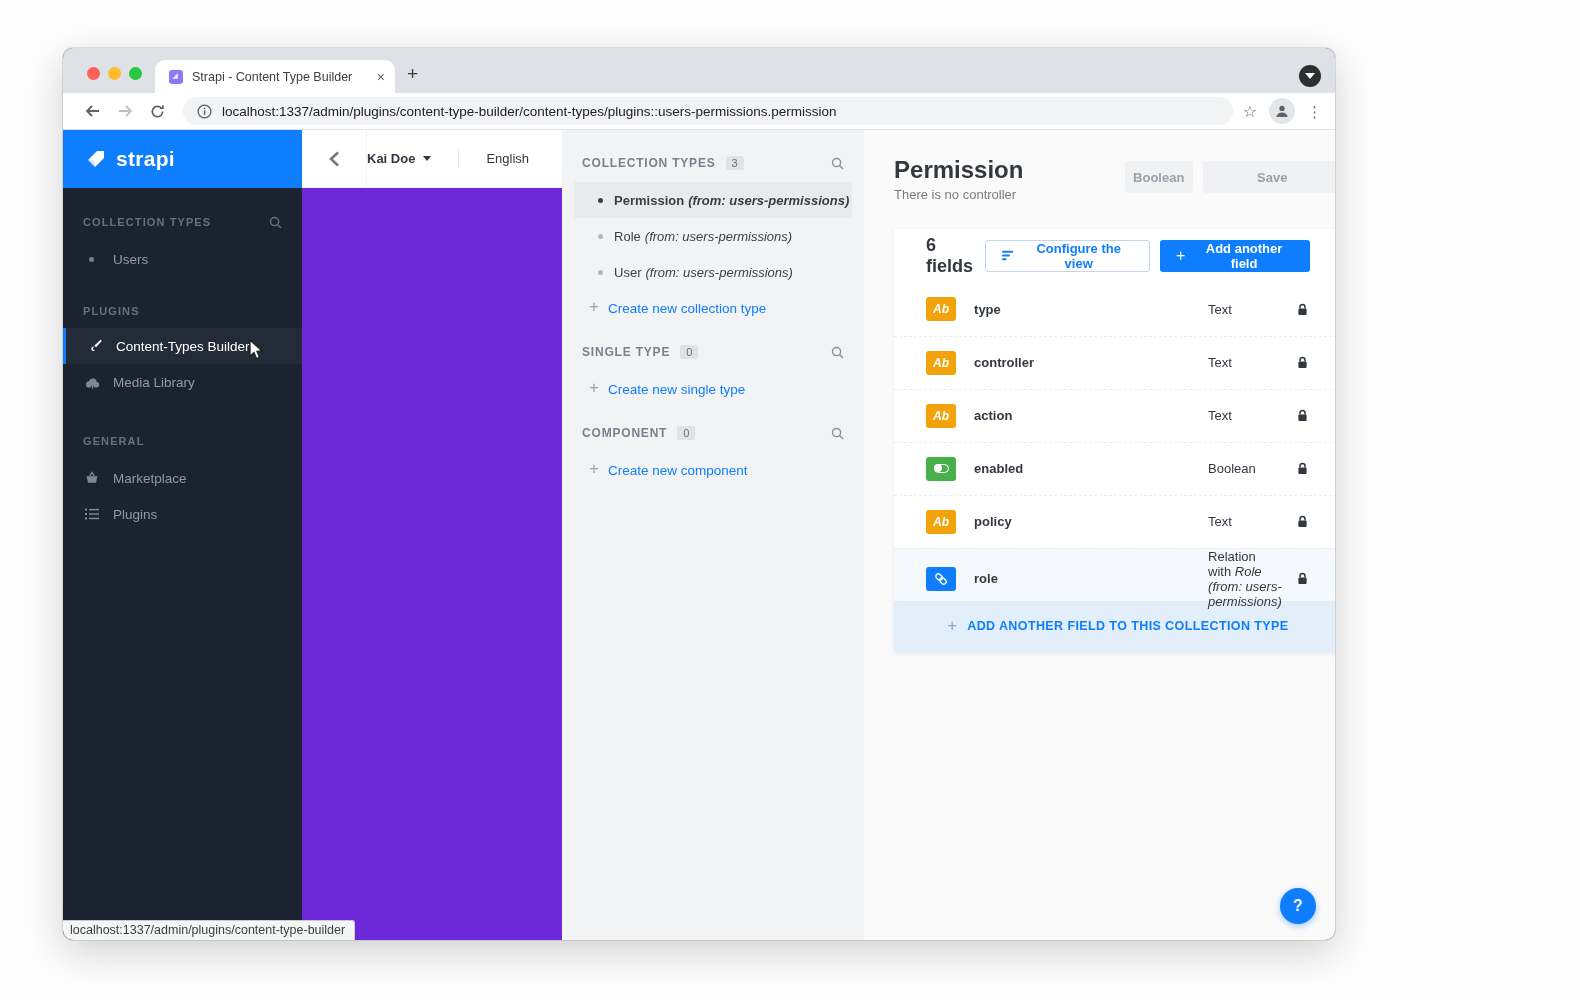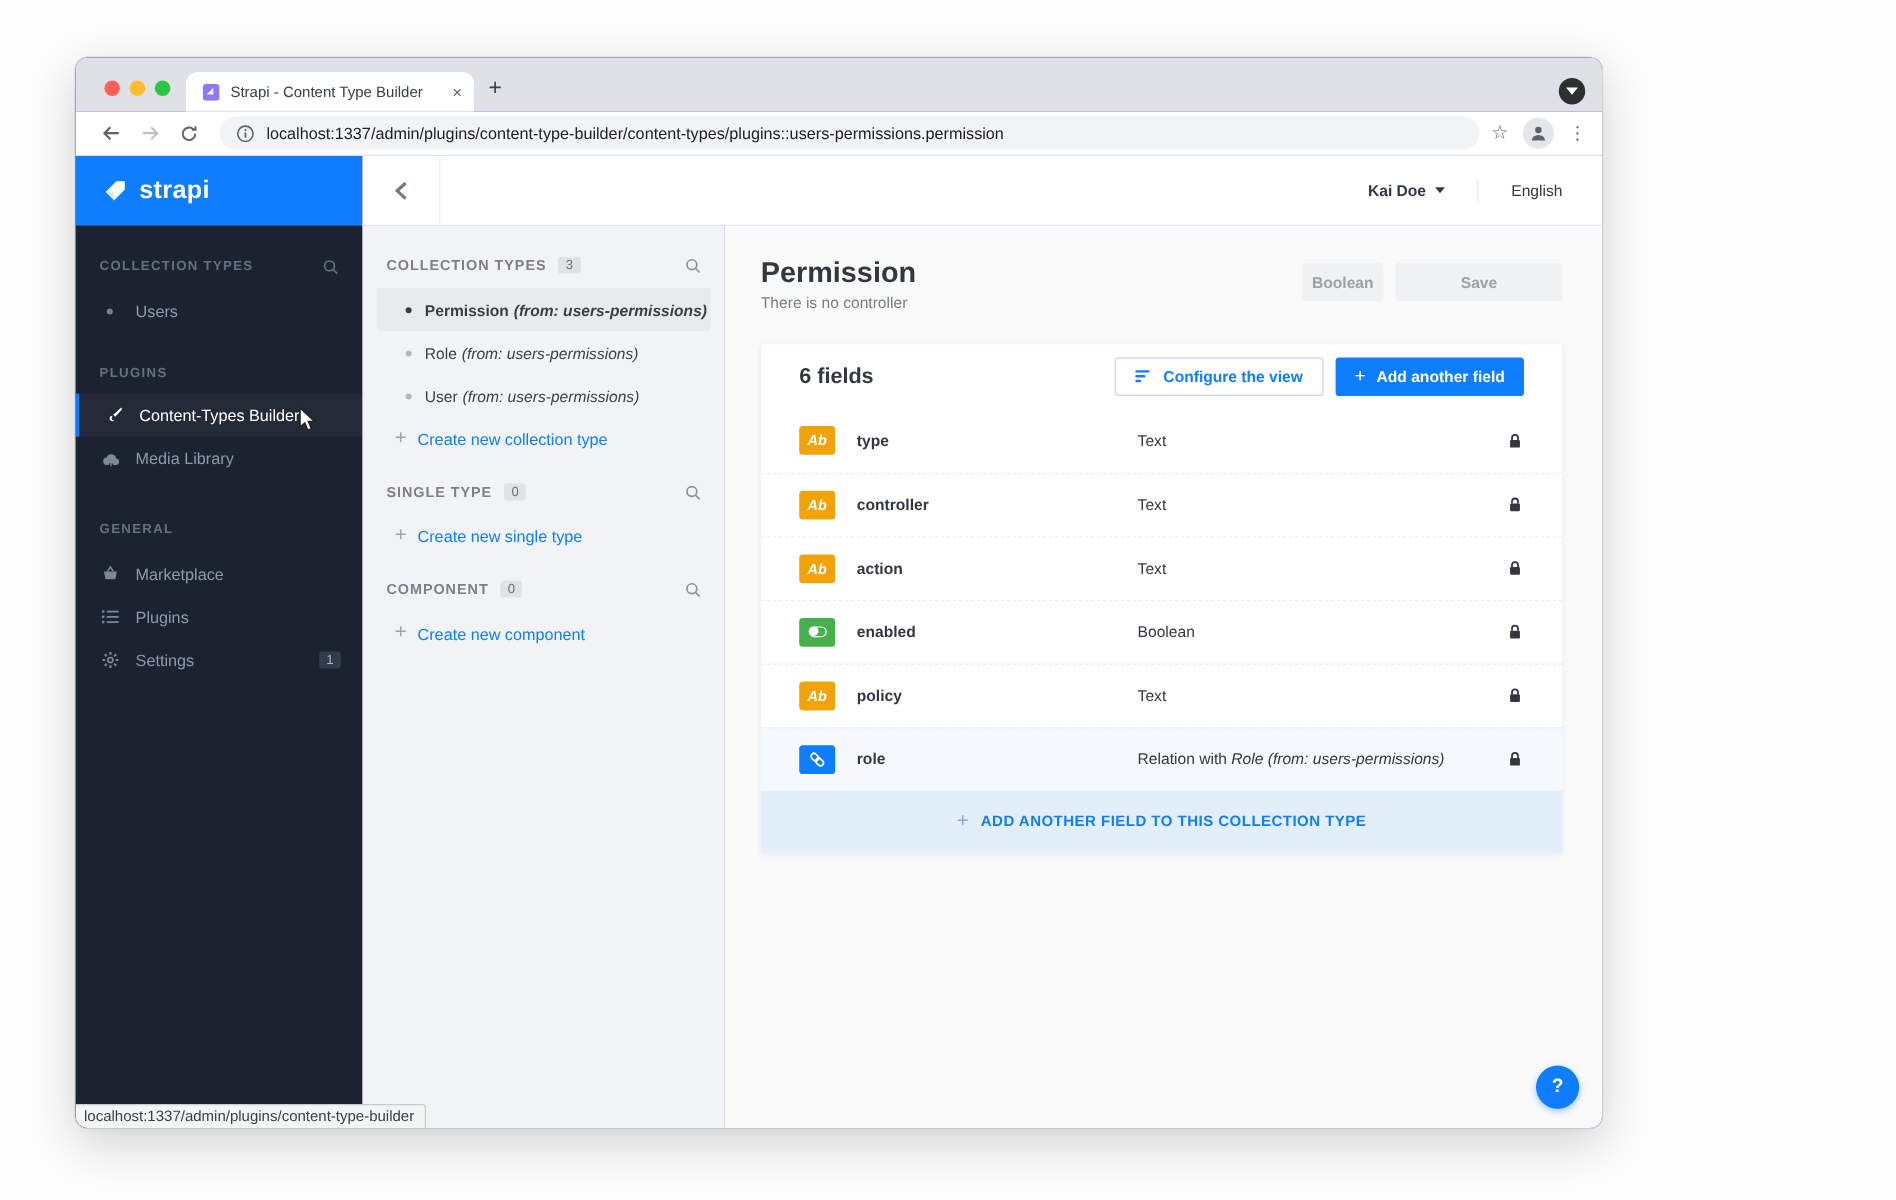--- a/index.html
+++ b/index.html
@@ -55,21 +55,21 @@
   .dsb-item { height:36px; display:flex; align-items:center; gap:13px; padding-left:21px;
               color:#8f99ab; font-size:13.5px; cursor:pointer; }
   .dsb-item .ic { width:16px; display:flex; justify-content:center; color:#7d8798; }
   .dsb-item.active { color:#fff; background:rgba(255,255,255,.035); border-left:3px solid #0e7eff; }
   .dsb-item.active .ic { color:#fff; }
   .dot { width:5px; height:5px; border-radius:50%; background:#767f90; margin:0 6px 0 5px; }
   .badge1 { margin-left:auto; margin-right:18px; background:#313b4d; color:#aeb6c4; font-size:11px;
             border-radius:2px; padding:1px 6px; }
 
   
-  .content { flex:1; display:flex; flex-direction:column; min-width:0; }
+  .content { flex:1; display:flex; min-width:0; }
   .topstrip { height:58px; background:#fff; display:flex; align-items:center; border-bottom:1px solid #f1f2f4; flex:0 0 auto;}
   .backzone { width:65px; height:100%; display:flex; align-items:center; justify-content:center;
               border-right:1px solid #f2f2f2; color:#777; cursor:pointer; }
   .tsright { margin-left:auto; display:flex; align-items:center; padding-right:33px; }
   .username { font-size:13px; font-weight:700; color:#333740; }
   .caret { width:0; height:0; border-left:4.5px solid transparent; border-right:4.5px solid transparent;
            border-top:5px solid #333740; margin-left:8px; }
   .ts-div { width:1px; height:19px; background:#e6e8ea; margin:0 27px; }
   .lang { font-size:13px; color:#333740; }
 
@@ -273,39 +273,20 @@
                 <rect x="0" y="0.6" width="2" height="2"></rect>
                 <rect x="0" y="5" width="2" height="2"></rect>
                 <rect x="0" y="9.4" width="2" height="2"></rect>
                 <rect x="4" y="0.9" width="10" height="1.5"></rect>
                 <rect x="4" y="5.3" width="10" height="1.5"></rect>
                 <rect x="4" y="9.7" width="10" height="1.5"></rect>
               </svg>
           </span>
           <span>Plugins</span>
         </div>
-        <div class="dsb-item">
-          <span class="ic">
-            <svg width="14" height="14" viewBox="0 0 14 14" fill="none" stroke="currentColor">
-                <circle cx="7" cy="7" r="2.1" stroke-width="1.4"></circle>
-                <g stroke-width="1.8">
-                  <path d="M7 0.4 V2.6"></path>
-                  <path d="M7 11.4 V13.6"></path>
-                  <path d="M0.4 7 H2.6"></path>
-                  <path d="M11.4 7 H13.6"></path>
-                  <path d="M2.3 2.3 L3.9 3.9"></path>
-                  <path d="M10.1 10.1 L11.7 11.7"></path>
-                  <path d="M11.7 2.3 L10.1 3.9"></path>
-                  <path d="M3.9 10.1 L2.3 11.7"></path>
-                </g>
-              </svg>
-          </span>
-          <span>Settings</span>
-          <span class="badge1">1</span>
-        </div>
       </div>
     </div>
 
     <div class="content">
       <div class="topstrip">
         <span class="backzone">
           <svg width="11" height="16" viewBox="0 0 11 16" fill="none" stroke="#737980" stroke-width="2.6">
               <path d="M9 1.5 L2 8 l7 6.5"></path>
             </svg>
         </span>

